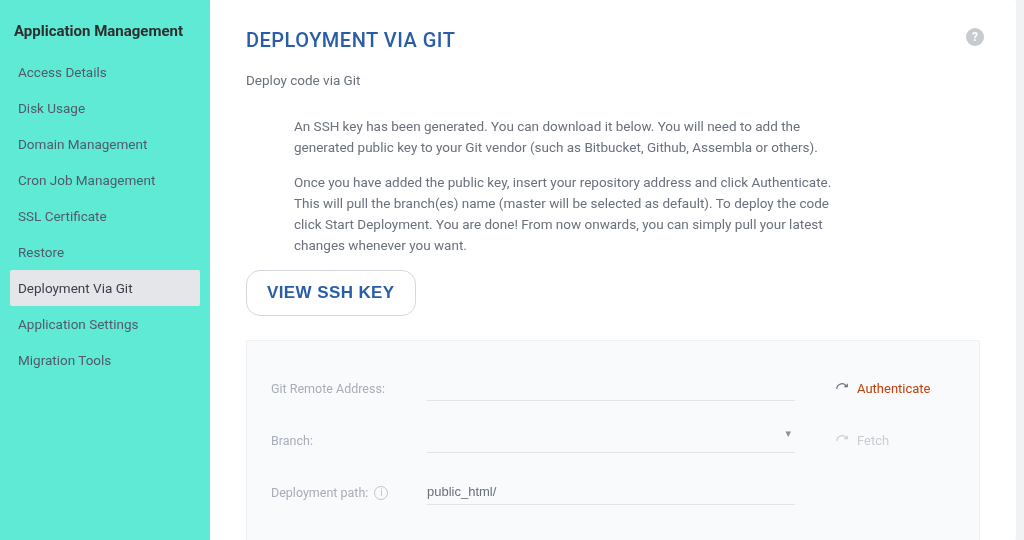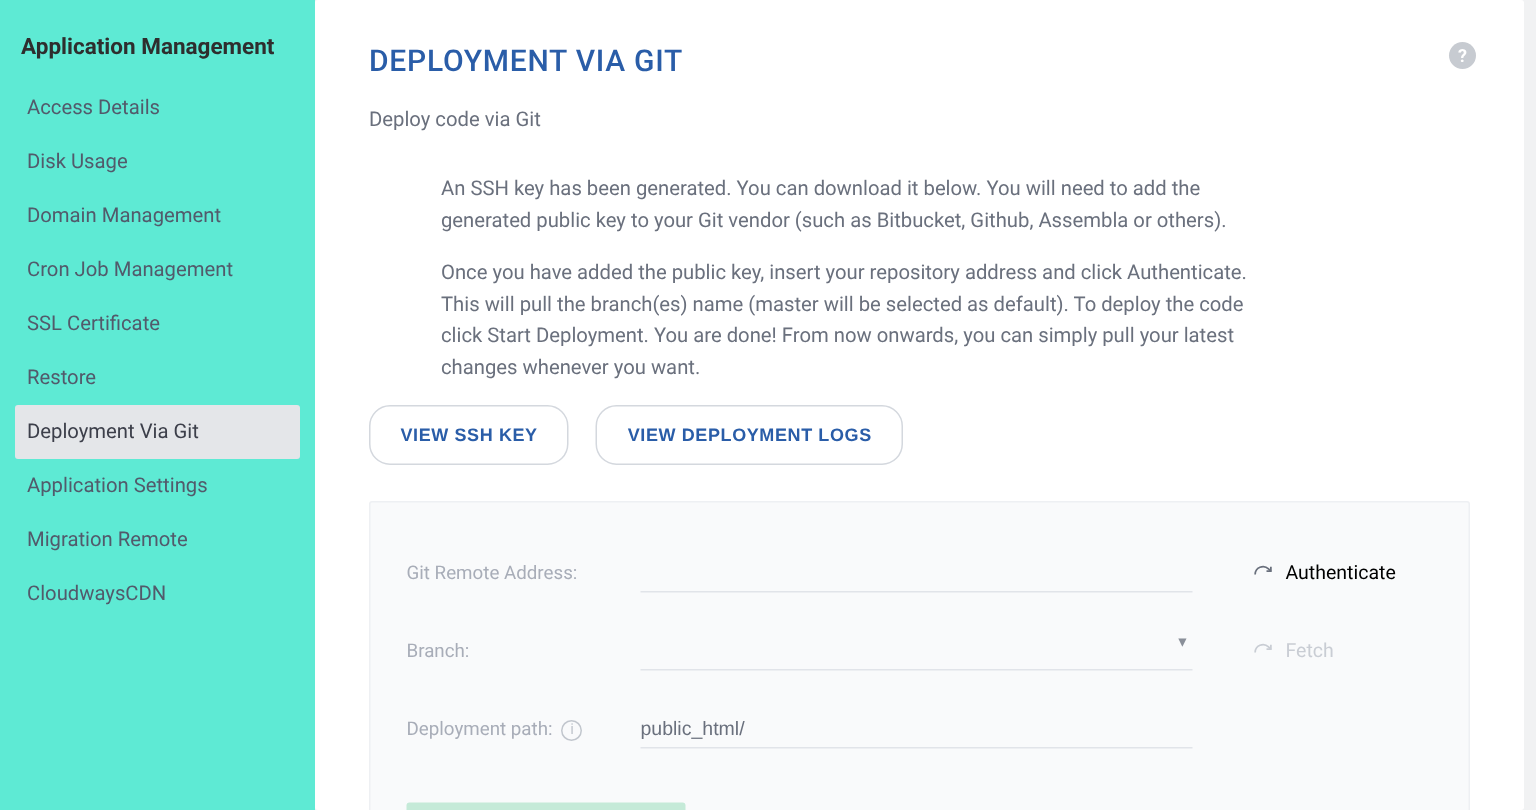--- a/index.html
+++ b/index.html
@@ -9,65 +9,63 @@
   .sidebar-title { font-size: 15px; font-weight: 700; color: #2e2e2e; padding: 4px 6px 14px 4px; }
   .sidebar-item { font-size: 13.5px; color: #525a6b; padding: 10px 8px; cursor: pointer; border-radius: 2px; }
   .sidebar-item.active { background: #e4e6e9; color: #3c3f4a; }
   .main { flex: 1; background: #fff; margin: 0 8px 0 0; border-radius: 2px; padding: 28px 36px 0 36px; overflow: hidden; position: relative; }
   .page-title { font-size: 20px; letter-spacing: .5px; font-weight: 500; color: #2a5da8; }
   .page-subtitle { font-size: 13.5px; color: #6a707d; margin-top: 20px; }
   .help-icon { position: absolute; top: 28px; right: 32px; width: 18px; height: 18px; border-radius: 50%; background: #c7cbd1; color: #fff; font-size: 12px; text-align: center; line-height: 18px; font-weight: 700; cursor: pointer; }
   .desc { margin-top: 28px; max-width: 540px; margin-left: 48px; }
   .desc p { font-size: 13.5px; color: #6a707d; line-height: 1.55; margin-bottom: 14px; }
   .btn-row { margin-top: 10px; display: flex; gap: 18px; }
-  .btn-outline { border: 1px solid #d4d8de; background: #fff; color: #2a5da8; font-size: 12px; font-weight: 600; letter-spacing: .4px; padding: 12px 20px; border-radius: 14px; cursor: pointer; }
+  .btn-outline { border: 1px solid #d4d8de; background: #fff; color: #2a5da8; font-size: 17px; font-weight: 600; letter-spacing: .4px; padding: 12px 20px; border-radius: 14px; cursor: pointer; }
   .panel { background: #f9fafb; border: 1px solid #eef0f3; border-radius: 2px; margin-top: 24px; padding: 22px 24px 30px 24px; }
   .panel-row { display: flex; align-items: center; padding: 14px 0; gap: 16px; }
   .panel-label { width: 140px; font-size: 12.5px; color: #a8adb8; display: flex; align-items: center; gap: 6px; }
   .panel-input-wrap { flex: 1; border-bottom: 1px solid #e1e4e9; padding-bottom: 4px; margin-right: 24px; position: relative; }
   .panel-input { border: none; background: transparent; width: 100%; font-size: 13px; color: #6a707d; outline: none; }
   .panel-input::placeholder { color: #c1c6cd; }
-  .panel-action { width: 120px; font-size: 13px; color: #000000; display: flex; align-items: center; gap: 8px; cursor: pointer; }
+  .panel-action { width: 120px; font-size: 13px; color: #c2410c; display: flex; align-items: center; gap: 8px; cursor: pointer; }
   .panel-action.disabled { color: #c9cdd4; cursor: default; }
   .chevron { position: absolute; right: 4px; top: -2px; font-size: 11px; color: #8a8f99; pointer-events: none; }
   .info-circle { display:inline-flex; width:14px; height:14px; border:1px solid #c1c6cd; border-radius:50%; align-items:center; justify-content:center; font-size:10px; color:#c1c6cd; }
   .btn-primary { margin-top: 22px; background: #c5ead8; border: none; color: #fff; font-size: 12px; font-weight: 600; letter-spacing: .5px; padding: 13px 26px; border-radius: 2px; cursor: default; }
   svg.icon { width: 14px; height: 14px; flex: none; }
 </style>
 </head>
 <body>
 
 <div class="app">
   <aside class="sidebar">
     <div class="sidebar-title">Application Management</div>
     <div class="sidebar-item">Access Details</div>
     <div class="sidebar-item">Disk Usage</div>
     <div class="sidebar-item">Domain Management</div>
     <div class="sidebar-item">Cron Job Management</div>
     <div class="sidebar-item">SSL Certificate</div>
     <div class="sidebar-item">Restore</div>
     <div class="sidebar-item active">Deployment Via Git</div>
     <div class="sidebar-item">Application Settings</div>
-    <div class="sidebar-item">Migration Remote</div>
-    <div class="sidebar-item">CloudwaysCDN</div>
+    <div class="sidebar-item">Migration Tools</div>
   </aside>
 
   <main class="main">
     <div class="help-icon">?</div>
     <h1 class="page-title">DEPLOYMENT VIA GIT</h1>
     <div class="page-subtitle">Deploy code via Git</div>
 
     <div class="desc">
       <p>An SSH key has been generated. You can download it below. You will need to add the generated public key to your Git vendor (such as Bitbucket, Github, Assembla or others).</p>
       <p>Once you have added the public key, insert your repository address and click Authenticate. This will pull the branch(es) name (master will be selected as default). To deploy the code click Start Deployment. You are done! From now onwards, you can simply pull your latest changes whenever you want.</p>
     </div>
 
     <div class="btn-row">
       <button class="btn-outline">VIEW SSH KEY</button>
-      <button class="btn-outline">VIEW DEPLOYMENT LOGS</button>
     </div>
 
     <div class="panel">
       <div class="panel-row">
         <div class="panel-label">Git Remote Address:</div>
         <div class="panel-input-wrap">
           <input class="panel-input" value="" style="">
         </div>
         <div class="panel-action">
           <svg class="icon" viewBox="0 0 24 24" fill="none" stroke="#6a707d" stroke-width="2">

